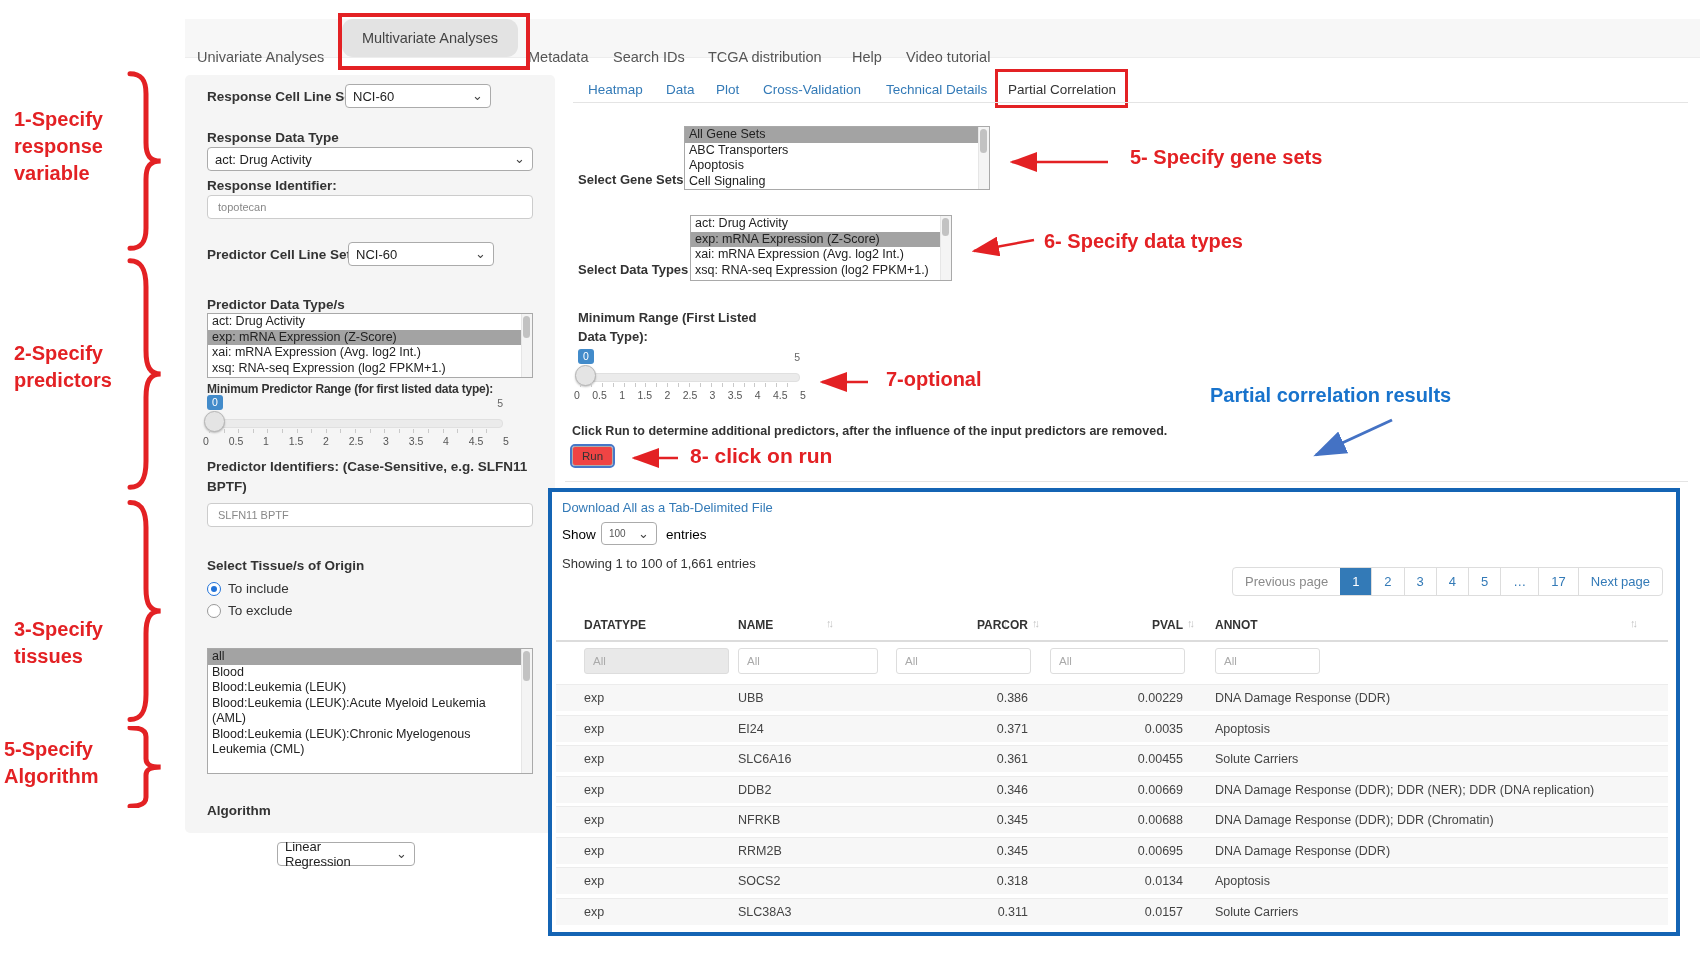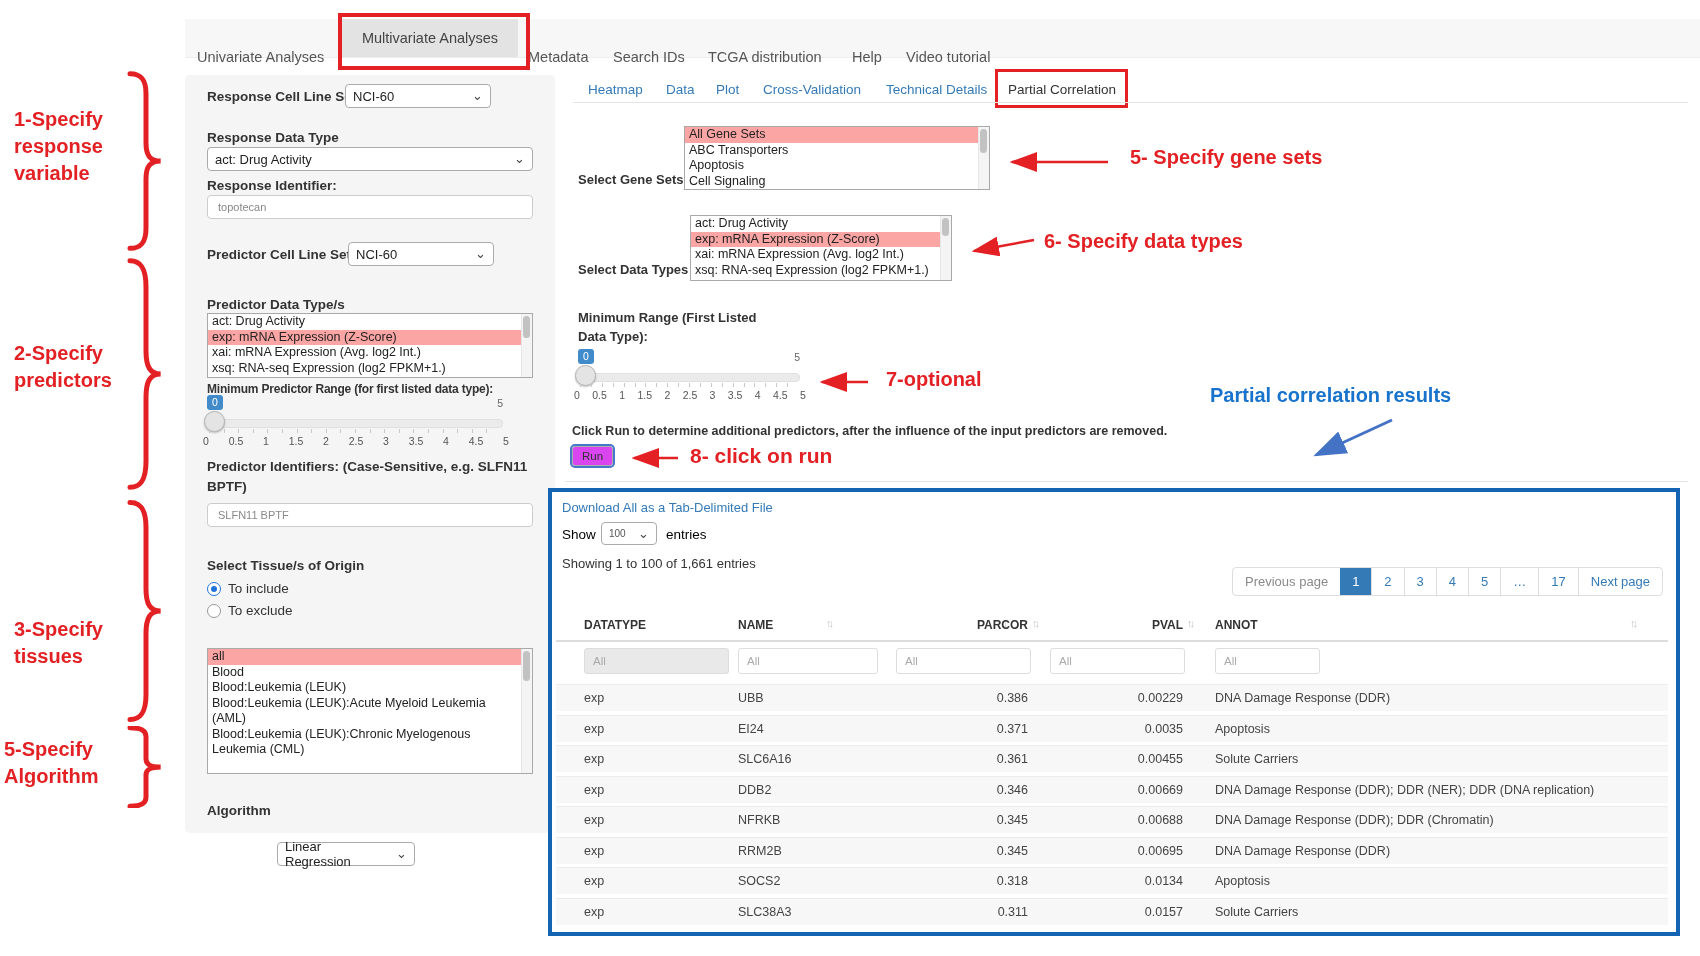--- a/index.html
+++ b/index.html
@@ -1,21 +1,21 @@
 <!DOCTYPE html>
 <html><head>
 <meta charset="utf-8">
 <style>
   html,body{margin:0;padding:0;}
   body{width:1700px;height:956px;position:relative;background:#fff;
        font-family:"Liberation Sans","DejaVu Sans",sans-serif;color:#333;overflow:hidden;}
   .abs{position:absolute;}
   
   .topnav{left:185px;top:19px;width:1515px;height:38px;background:#f7f7f7;border-bottom:1px solid #ededed;}
-  .navitem{position:absolute;top:30px;font-size:14.5px;color:#555;white-space:nowrap;cursor:pointer;}
+  .navitem{position:absolute;top:30px;font-size:14.5px;color:#555;white-space:nowrap;cursor:pointer;border-radius:11px;}
   .navitem:nth-child(1){left:12px;}
   .navitem:nth-child(2){left:157px;top:0;width:176px;height:38px;line-height:38px;text-align:center;background:#e3e3e3;color:#444;}
   .navitem:nth-child(3){left:343px;}
   .navitem:nth-child(4){left:428px;}
   .navitem:nth-child(5){left:523px;}
   .navitem:nth-child(6){left:667px;}
   .navitem:nth-child(7){left:721px;}
   .redbox{border:4px solid #e32124;background:transparent;pointer-events:none;}
   
   .steplab{color:#e32124;font-weight:bold;font-size:20px;line-height:27px;}
@@ -27,21 +27,21 @@
   .blab{position:absolute;font-size:13.5px;font-weight:bold;color:#333;white-space:nowrap;}
   .blab.wrap{white-space:normal;line-height:20px;}
   .sel{position:absolute;display:flex;align-items:center;justify-content:space-between;background:#fff;
        border:1px solid #ababab;border-radius:4px;height:24px;padding:0 7px;font-size:13px;color:#222;
        box-sizing:border-box;cursor:pointer;}
   .caret{color:#444;font-size:13px;margin-left:6px;line-height:10px;}
   .tinput{position:absolute;height:24px;border:1px solid #ccc;border-radius:4px;background:#fff;
           font-size:11px;color:#888;padding:0 10px;box-sizing:border-box;font-family:inherit;}
   .lbox{position:absolute;background:#fff;border:1px solid #a9a9a9;font-size:12.5px;color:#222;overflow:hidden;box-sizing:border-box;}
   .opt{padding:0 4px;line-height:15.5px;cursor:pointer;}
-  .opt.selected{background:#fca5a5;}
+  .opt.selected{background:#a3a3a3;}
   .sbar{position:absolute;right:0;top:0;bottom:0;width:10px;background:#f4f4f4;border-left:1px solid #e6e6e6;}
   .thumb{position:absolute;top:2px;left:1px;width:7px;background:#c2c2c2;border-radius:4px;cursor:pointer;}
   
   .slider{position:absolute;height:52px;}
   .sbadge{position:absolute;left:0;top:0;background:#428bca;color:#fff;font-size:10.5px;line-height:15px;
           padding:0 5px;border-radius:3px;}
   .smax{position:absolute;right:0;top:2px;font-size:10.5px;color:#666;}
   .strack{position:absolute;left:0;right:0;top:24px;height:7px;background:#ebebeb;border:1px solid #e0e0e0;border-radius:4px;}
   .sknob{position:absolute;left:-3px;top:16px;width:19px;height:19px;border-radius:50%;background:#e4e4e4;
          border:1px solid #b5b5b5;box-shadow:0 1px 2px rgba(0,0,0,.25);cursor:pointer;}
@@ -59,21 +59,21 @@
   .tab{position:absolute;top:82px;font-size:13.5px;color:#337ab7;white-space:nowrap;cursor:pointer;}
   .tab.active{color:#333;}
   .tab:nth-child(1){left:588px;}
   .tab:nth-child(2){left:666px;}
   .tab:nth-child(3){left:716px;}
   .tab:nth-child(4){left:763px;}
   .tab:nth-child(5){left:886px;}
   .tab:nth-child(6){left:1008px;}
   .mlab{position:absolute;font-size:13px;font-weight:bold;color:#333;white-space:nowrap;}
   .hr{position:absolute;background:#e4e4e4;height:1px;}
-  .runbtn{position:absolute;font-size:11.5px;color:#333;background:#d946ef;border:1px solid #adadad;
+  .runbtn{position:absolute;font-size:11.5px;color:#333;background:#ef4444;border:1px solid #adadad;
           border-radius:3px;outline:2px solid #4677c8;padding:3px 9px;cursor:pointer;font-family:inherit;}
   .callout{position:absolute;font-size:20px;font-weight:bold;color:#1873cc;white-space:nowrap;}
   
   .bluebox{left:548px;top:488px;width:1132px;height:448px;border:4px solid #1464b4;box-sizing:border-box;background:#fff;}
   .dllink{position:absolute;left:562px;top:500px;font-size:13px;color:#337ab7;cursor:pointer;}
   .showrow{font-size:13.5px;color:#000000;}
   .pag{position:absolute;left:1232px;top:567px;display:inline-flex;border:1px solid #ddd;border-radius:4px;
        overflow:hidden;background:#fff;font-size:13px;}
   .pcell{padding:6px 12px;border-left:1px solid #ddd;color:#337ab7;cursor:pointer;white-space:nowrap;}
   .pcell:first-child{border-left:none;}

